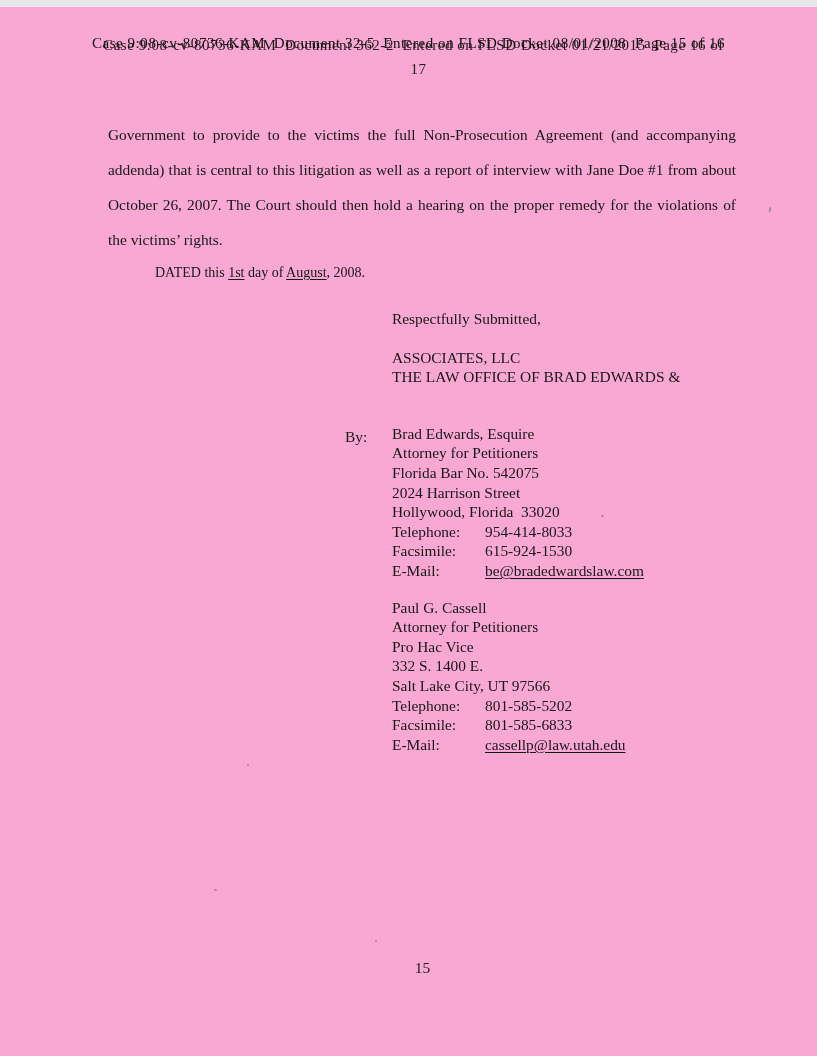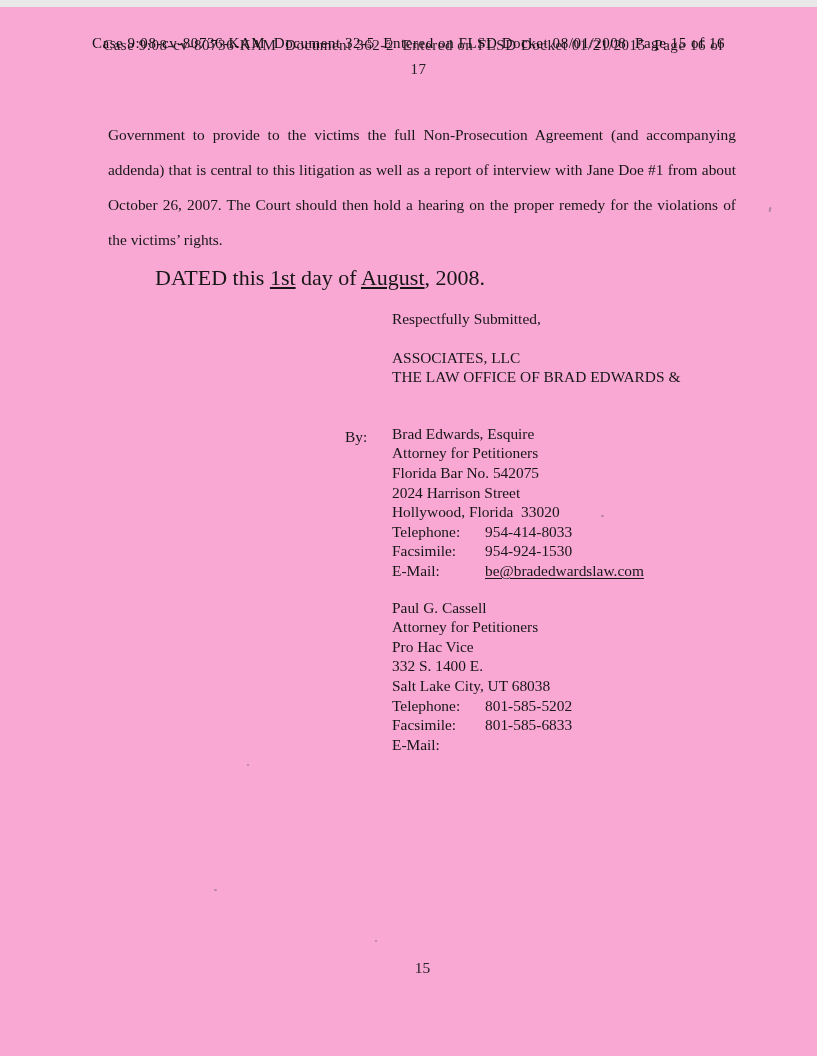--- a/index.html
+++ b/index.html
@@ -32,21 +32,21 @@
   }
   
   .body-text{
     position:absolute;left:108px;top:110px;width:628px;
     font-size:15.4px;line-height:35px;
     text-align:justify;
     color:#161616;
   }
   .dated{
     position:absolute;left:108px;top:258px;width:628px;
-    font-size:22px;color:#161616;
+    font-size:14px;color:#161616;
     text-indent:47px;
   }
   .u{text-decoration:underline;text-underline-offset:2px;}
   
   .sig-col{
     position:absolute;left:392px;top:302px;width:340px;
     font-size:15.4px;line-height:19.6px;color:#161616;
   }
   .respectfully{margin:0 0 19px 0;}
   .firm{margin:0 0 37px 0;}
@@ -109,44 +109,45 @@
       <div>Attorney for Petitioners</div>
       <div>Florida Bar No. 542075</div>
       <div>2024 Harrison Street</div>
       <div>Hollywood, Florida&nbsp; 33020</div>
       <div class="contact-row">
         <span class="contact-label">Telephone:</span>
         <span class="contact-value">954-414-8033</span>
       </div>
       <div class="contact-row">
         <span class="contact-label">Facsimile:</span>
-        <span class="contact-value">954-924-1530</span>
+        <span class="contact-value">615-924-1530</span>
       </div>
       <div class="contact-row">
         <span class="contact-label">E-Mail:</span>
         <span class="contact-value u">be@bradedwardslaw.com</span>
       </div>
     </div>
 
     <div class="attorney-block second">
       <div>Paul G. Cassell</div>
       <div>Attorney for Petitioners</div>
       <div>Pro Hac Vice</div>
       <div>332 S. 1400 E.</div>
-      <div>Salt Lake City, UT 68038</div>
+      <div>Salt Lake City, UT 97566</div>
       <div class="contact-row">
         <span class="contact-label">Telephone:</span>
         <span class="contact-value">801-585-5202</span>
       </div>
       <div class="contact-row">
         <span class="contact-label">Facsimile:</span>
         <span class="contact-value">801-585-6833</span>
       </div>
       <div class="contact-row">
         <span class="contact-label">E-Mail:</span>
+        <span class="contact-value u">cassellp@law.utah.edu</span>
       </div>
     </div>
 
   </div>
 
   <div class="page-number">15</div>
 
   <div class="speck s1"></div>
   <div class="speck s2"></div>
   <div class="speck s3"></div>

